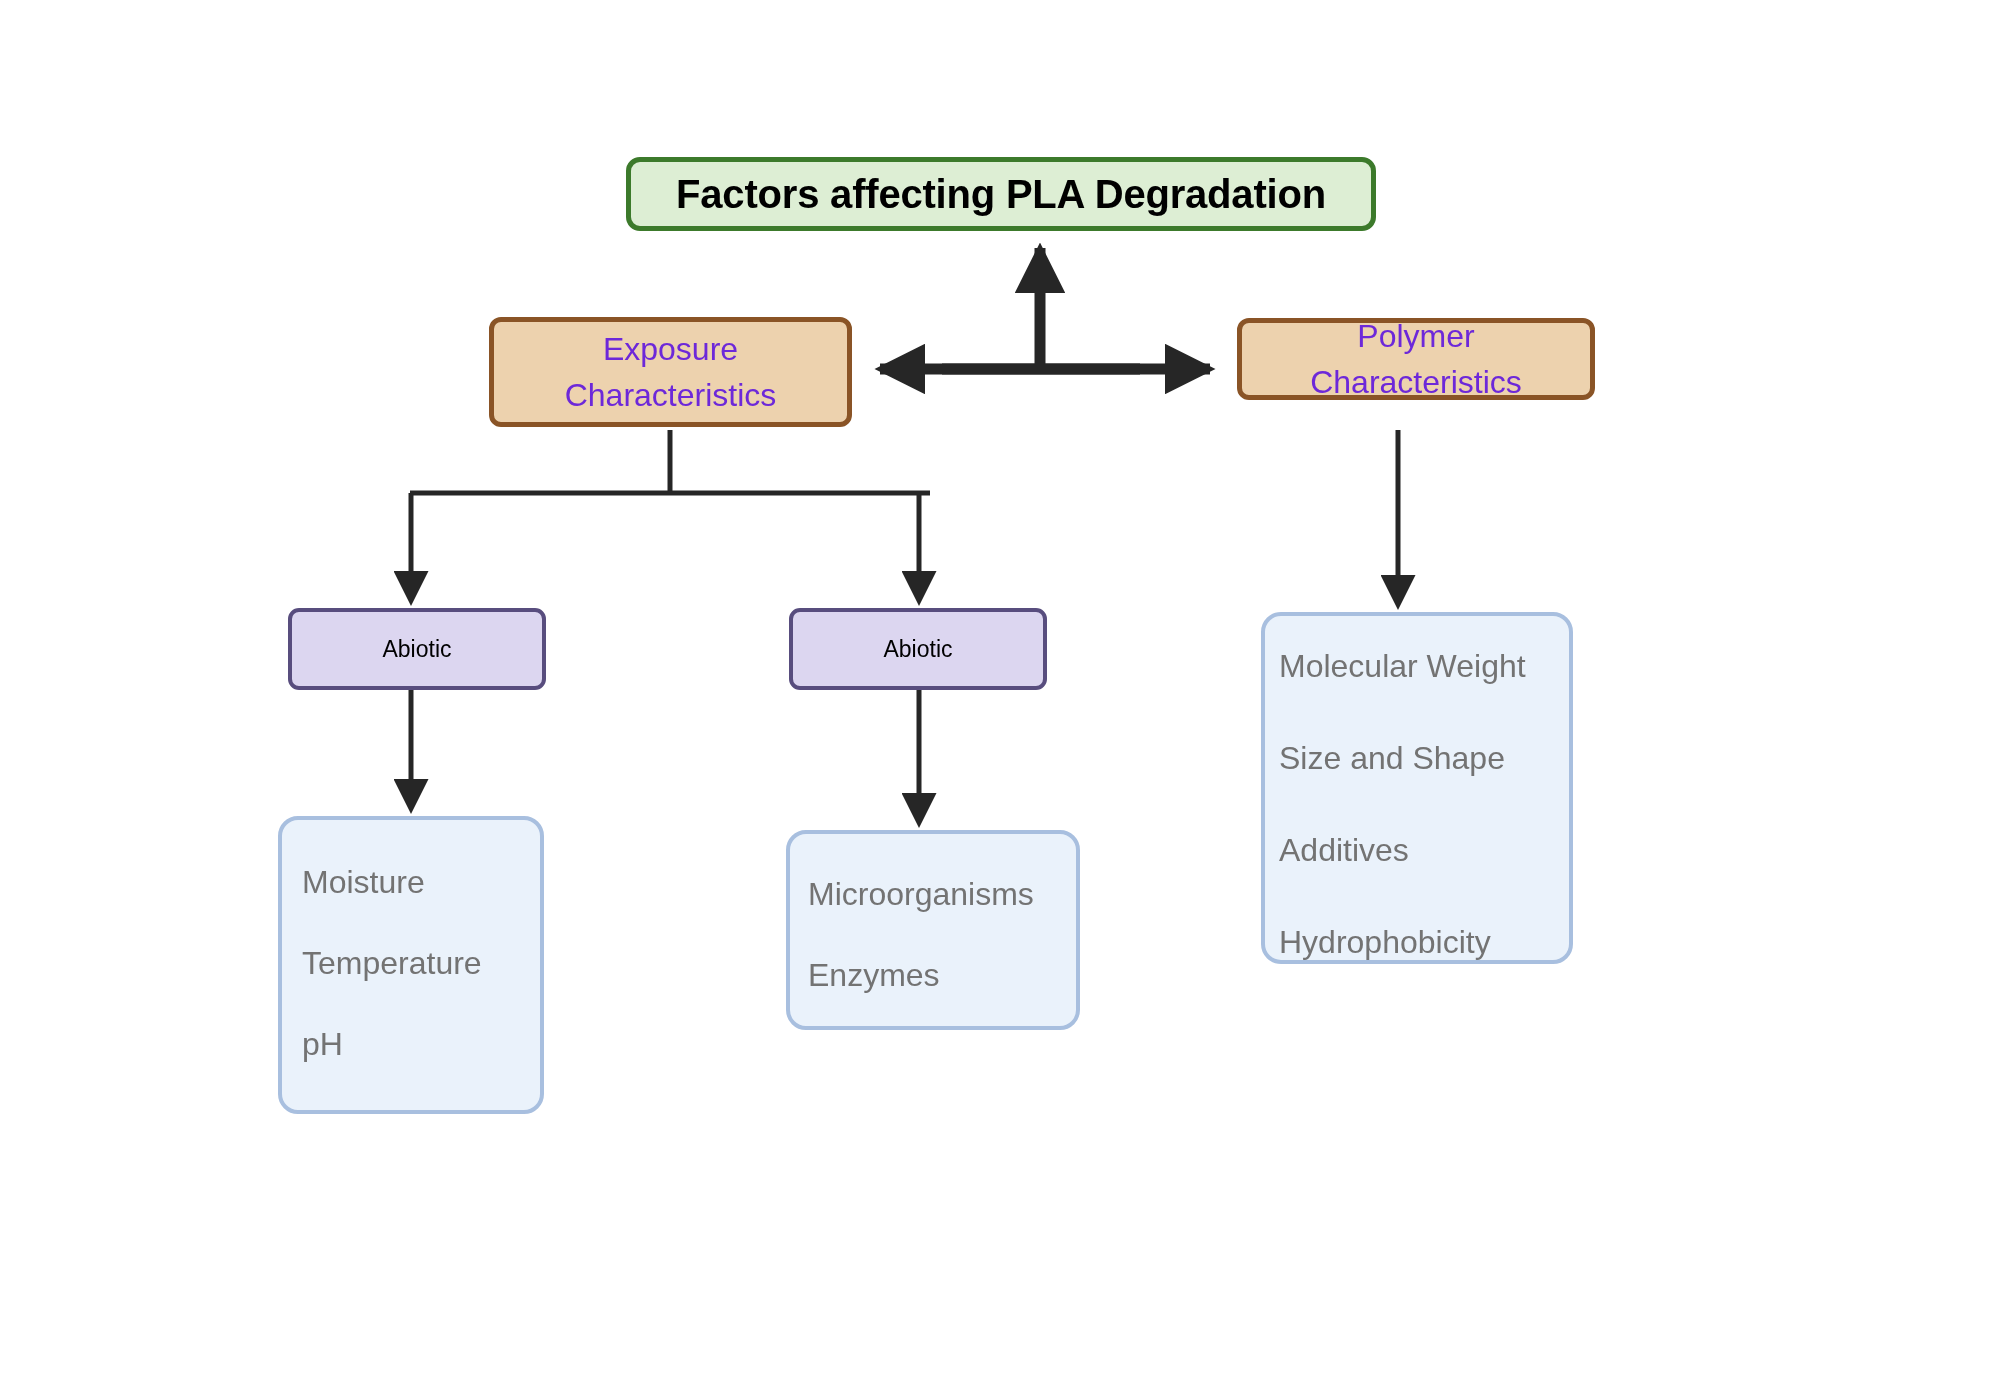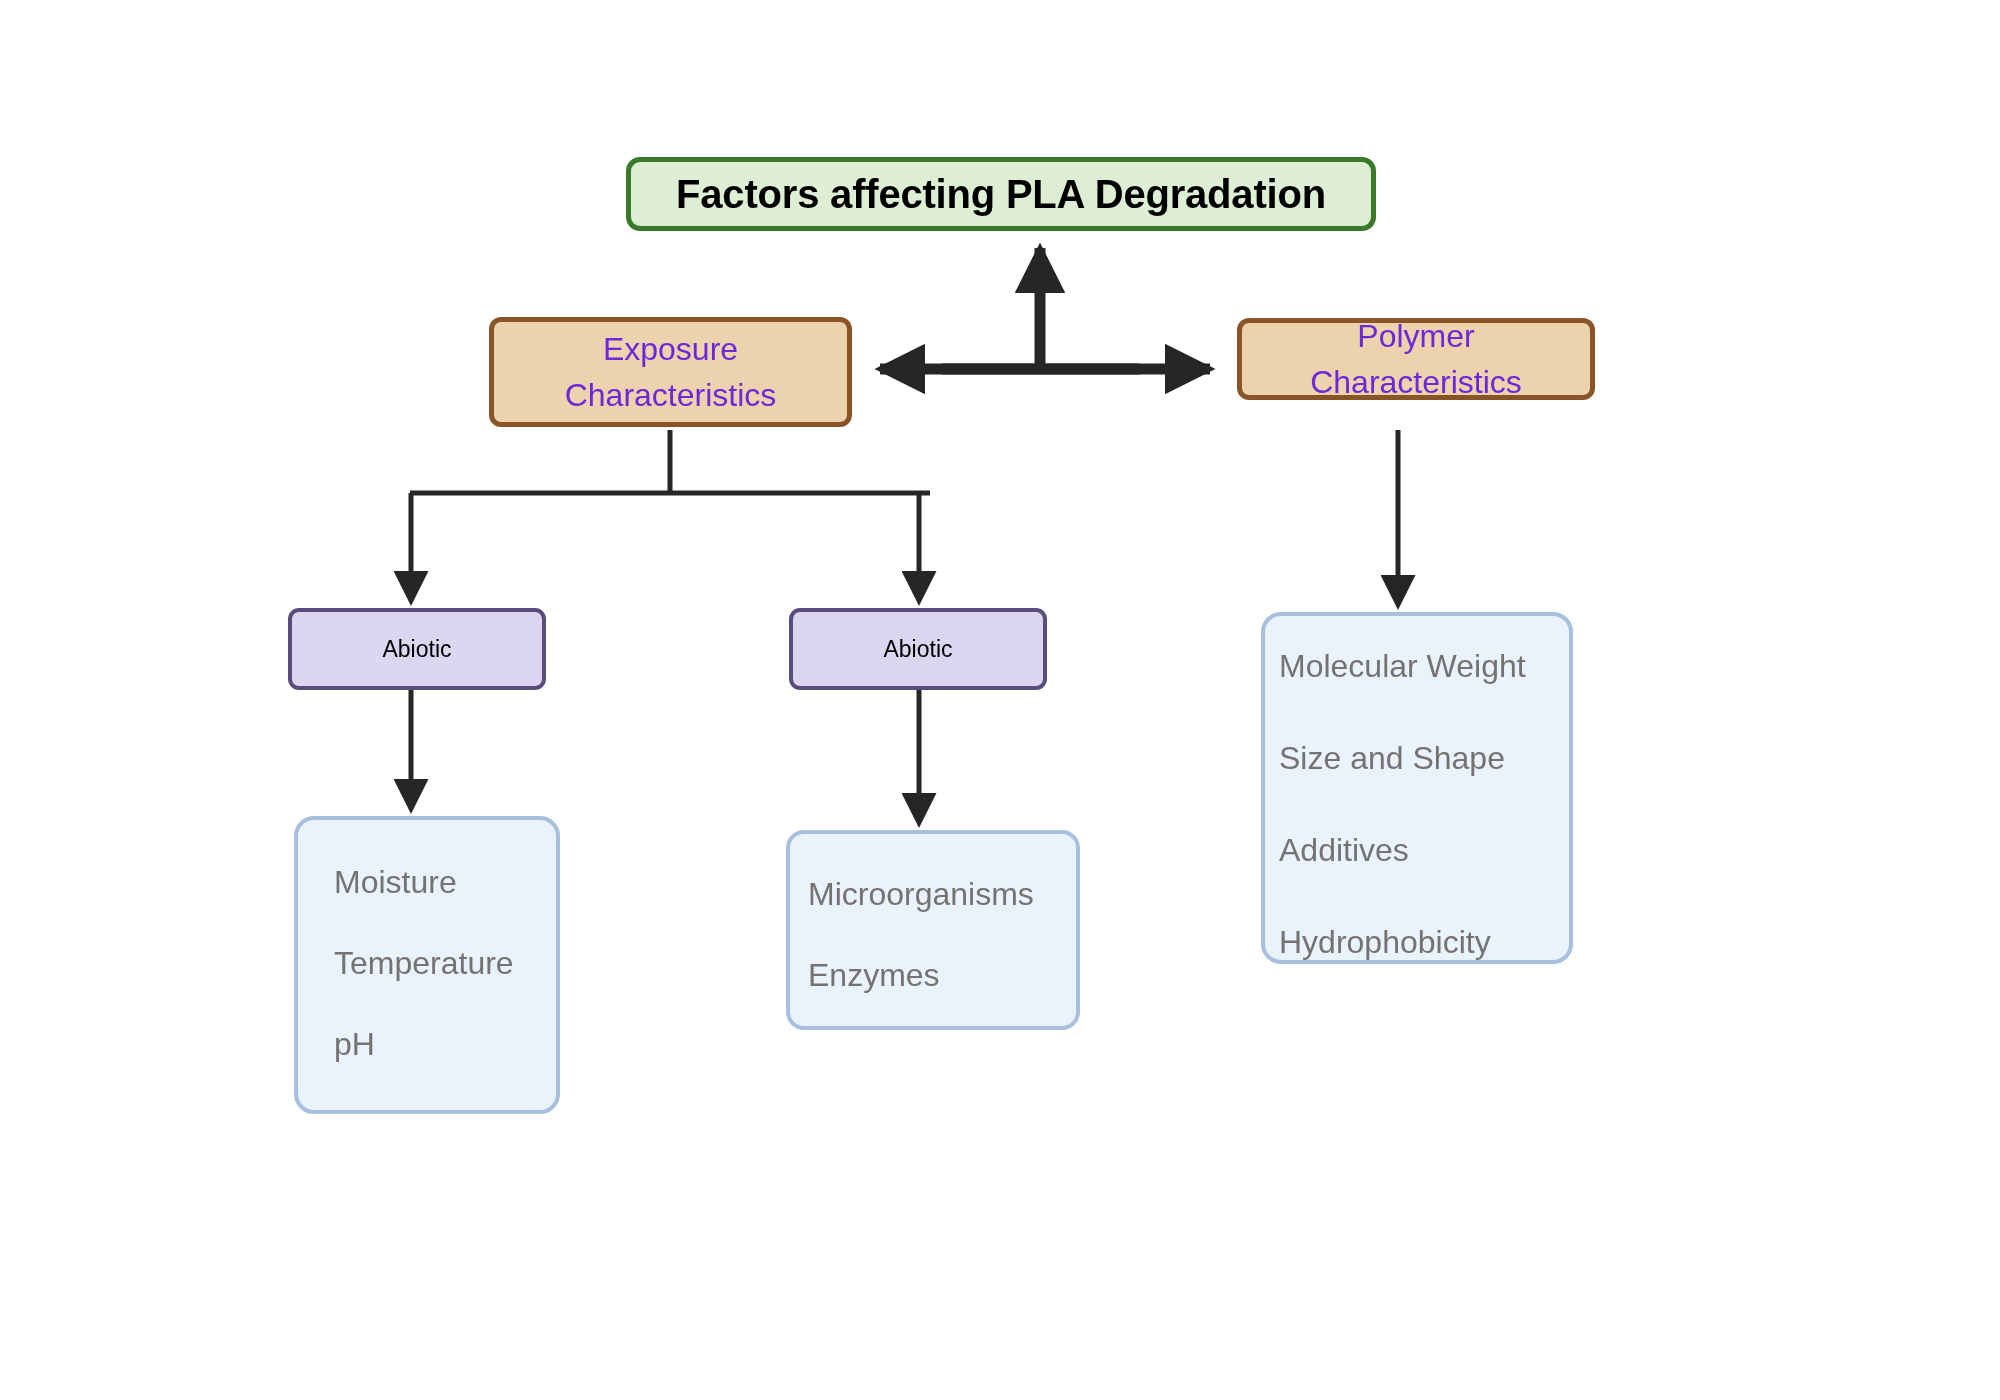--- a/index.html
+++ b/index.html
@@ -115,34 +115,33 @@
     border: 4px solid #a8bfdf;
     border-radius: 20px;
     align-items: flex-start;
     justify-content: flex-start;
   }
   .node-blue .line {
     font-size: 32px;
     color: #737373;
   }
   .node-abiotic-list {
-    left: 294px;
+    left: 278px;
     top: 816px;
     width: 266px;
     height: 298px;
-    padding: 44px 0 0 36px;
+    padding: 44px 0 0 20px;
   }
   .node-abiotic-list .line { margin-bottom: 44px; }
   .node-biotic-list {
     left: 786px;
     top: 830px;
     width: 294px;
     height: 200px;
     padding: 42px 0 0 18px;
-    border-radius: 18px;
   }
   .node-biotic-list .line { margin-bottom: 44px; }
   .node-polymer-list {
     left: 1261px;
     top: 612px;
     width: 312px;
     height: 352px;
     padding: 32px 0 0 14px;
   }
   .node-polymer-list .line { margin-bottom: 55px; }

